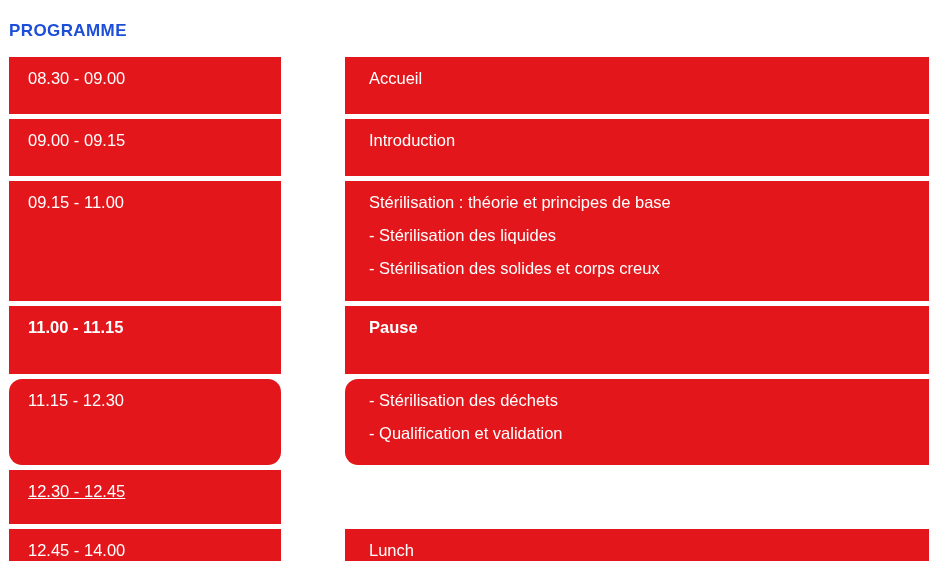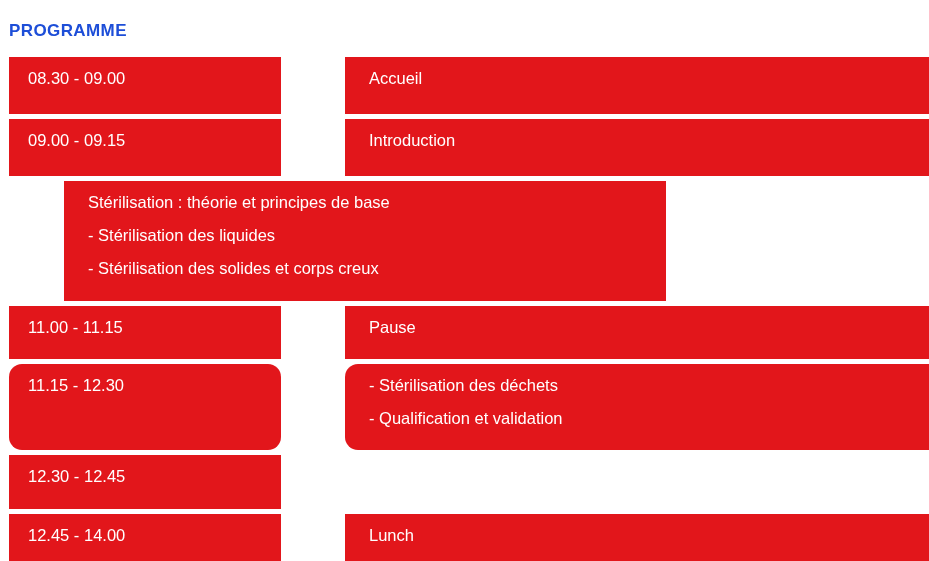--- a/index.html
+++ b/index.html
@@ -71,23 +71,23 @@
 
   .activity-line {
     display: block;
     white-space: nowrap;
   }
 
   
   .row-h1 .time-cell, .row-h1 .activity-cell { height: 57px; }
   .row-h2 .time-cell, .row-h2 .activity-cell { height: 57px; }
   .row-h3 .time-cell, .row-h3 .activity-cell { height: 120px; }
-  .row-h4 .time-cell, .row-h4 .activity-cell { height: 53px; }
+  .row-h4 .time-cell, .row-h4 .activity-cell { height: 68px; font-weight: bold; }
   .row-h5 .time-cell, .row-h5 .activity-cell { height: 86px; border-radius: 13px; }
-  .row-h6 .time-cell, .row-h6 .activity-cell { height: 54px; }
+  .row-h6 .time-cell, .row-h6 .activity-cell { height: 54px; text-decoration: underline; }
   .row-h7 .time-cell, .row-h7 .activity-cell { height: 54px; }
 </style>
 </head>
 <body>
 
 <div id="programme-page">
 
   <div id="programme-title">PROGRAMME</div>
 
   <div id="schedule-table">
@@ -100,20 +100,21 @@
     </div>
 
     <div class="schedule-row row-h2">
       <div class="time-cell">09.00 - 09.15</div>
       <div class="activity-cell">
         <span class="activity-line">Introduction</span>
       </div>
     </div>
 
     <div class="schedule-row row-h3">
+      <div class="time-cell">09.15 - 11.00</div>
       <div class="activity-cell">
         <span class="activity-line">Stérilisation : théorie et principes de base</span>
         <span class="activity-line">- Stérilisation des liquides</span>
         <span class="activity-line">- Stérilisation des solides et corps creux</span>
       </div>
     </div>
 
     <div class="schedule-row row-h4">
       <div class="time-cell">11.00 - 11.15</div>
       <div class="activity-cell">

